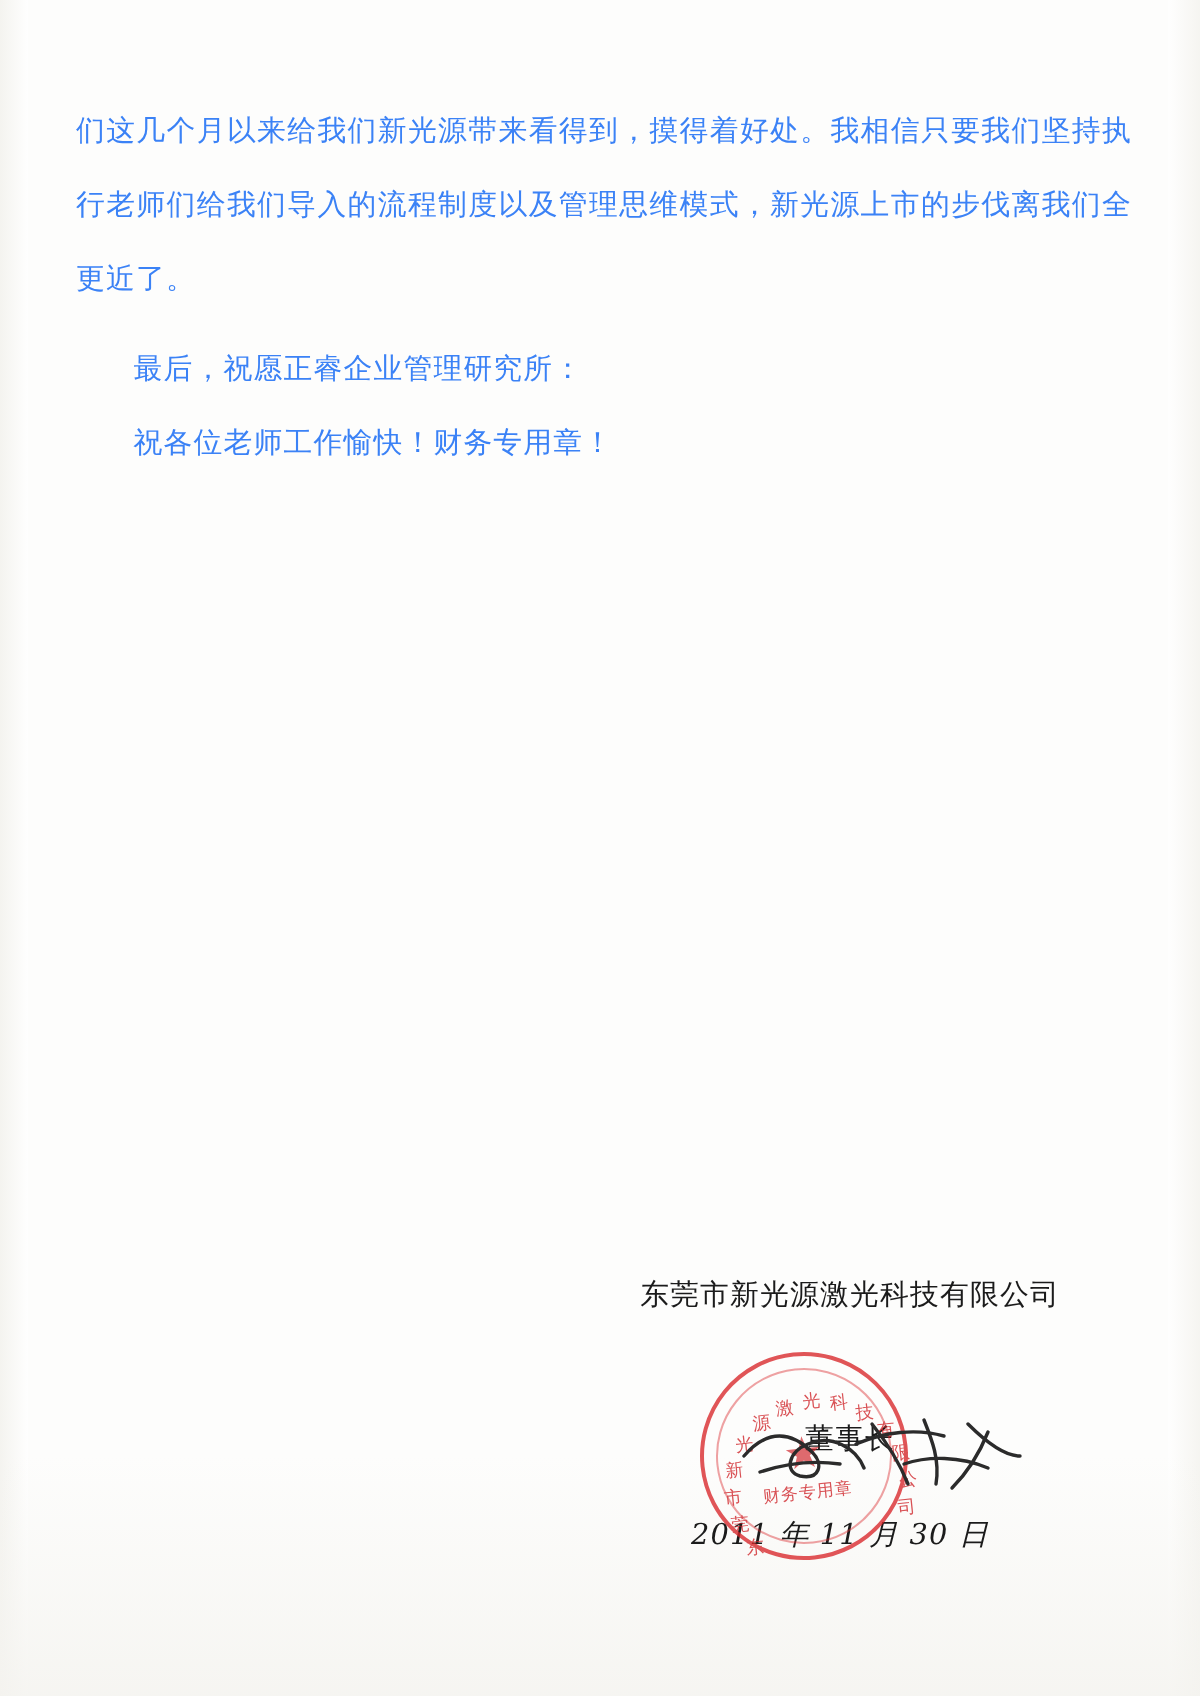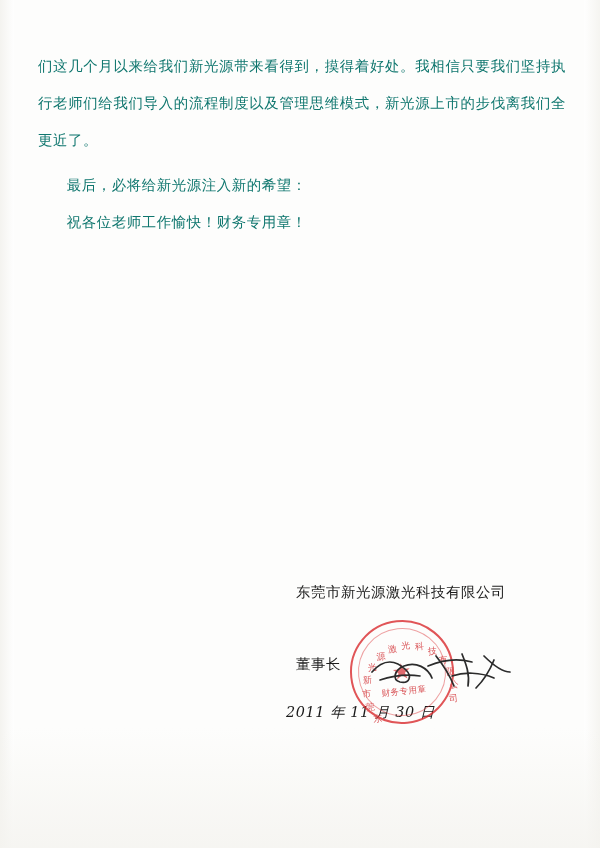--- a/index.html
+++ b/index.html
@@ -47,37 +47,37 @@
     position: absolute;
     left: 38px;
     top: 48px;
     width: 528px;
   }
   p.para {
     margin: 0 0 8px 0;
     font-size: 14.4px;
     line-height: 37px;
     letter-spacing: 0.6px;
-    color: #0f766e;
+    color: #3b82f6;
     text-align: justify;
     text-justify: inter-ideograph;
     font-family: "DejaVu Serif", "Liberation Serif", serif;
   }
   p.indent {
     text-indent: 2em;
   }
   p.tight {
     margin-bottom: 0;
   }
   .closing {
     position: absolute;
     right: 46px;
-    top: 576px;
+    top: 632px;
     width: 300px;
-    text-align: left;
+    text-align: center;
     font-size: 14.4px;
     line-height: 33px;
     letter-spacing: 0.6px;
     color: #1b1b1b;
   }
   .closing .line {
     padding-left: 42px;
     white-space: nowrap;
   }
   .closing .line.date {
@@ -168,21 +168,21 @@
 <body>
 
 <div class="page">
 
   <div class="scan-edge-left"></div>
   <div class="scan-edge-right"></div>
   <div class="scan-edge-bottom"></div>
 
   <div class="doc-body">
     <p class="para">们这几个月以来给我们新光源带来看得到，摸得着好处。我相信只要我们坚持执行老师们给我们导入的流程制度以及管理思维模式，新光源上市的步伐离我们全更近了。</p>
-    <p class="para indent tight">最后，必将给新光源注入新的希望：</p>
+    <p class="para indent tight">最后，祝愿正睿企业管理研究所：</p>
     <p class="para indent">祝各位老师工作愉快！财务专用章！</p>
   </div>
 
   <div class="closing">
     <div class="line">东莞市新光源激光科技有限公司</div>
 
     <div class="sig-area">
       <div class="line-inner">董事长</div>
 
       <div class="seal">

